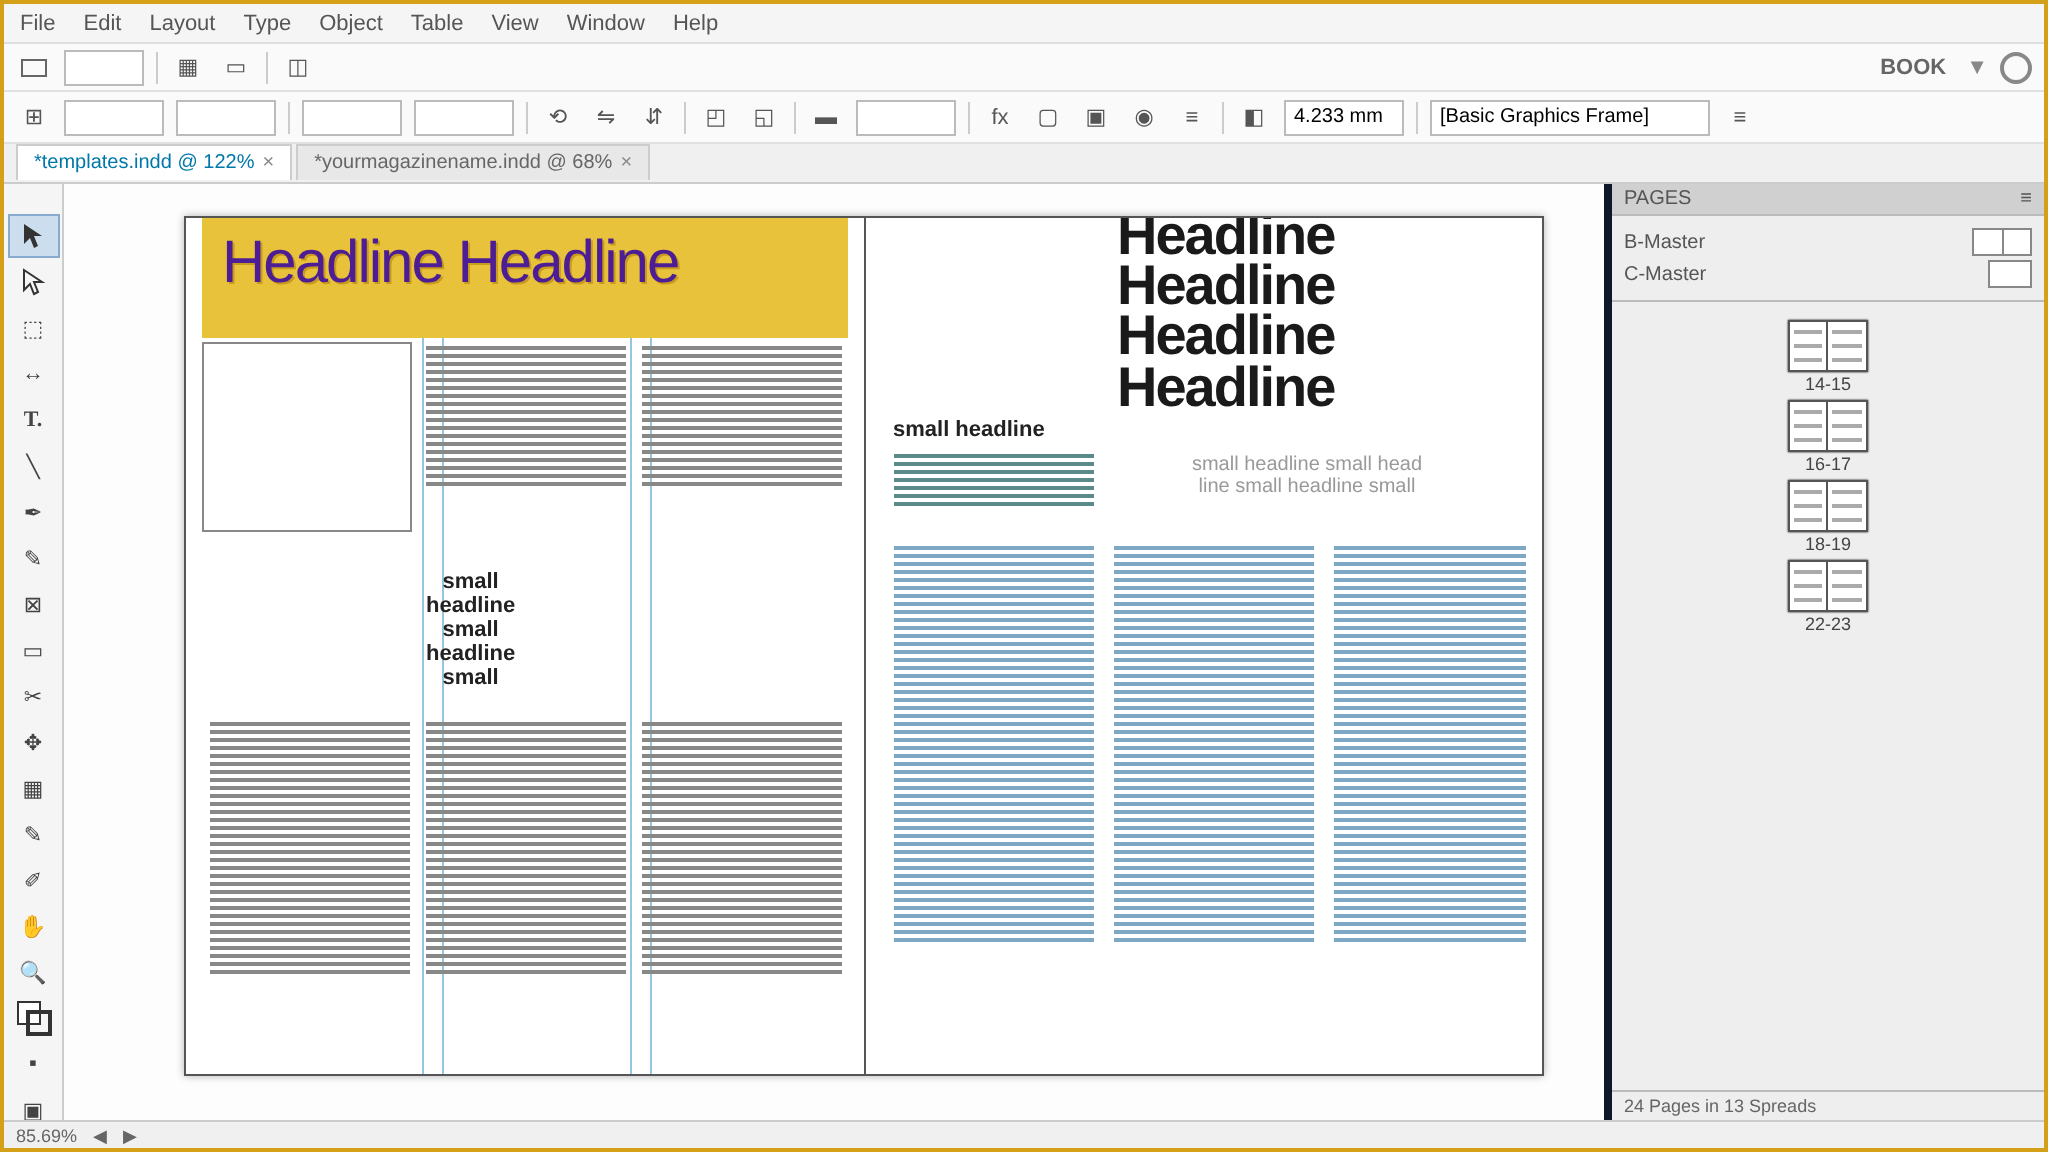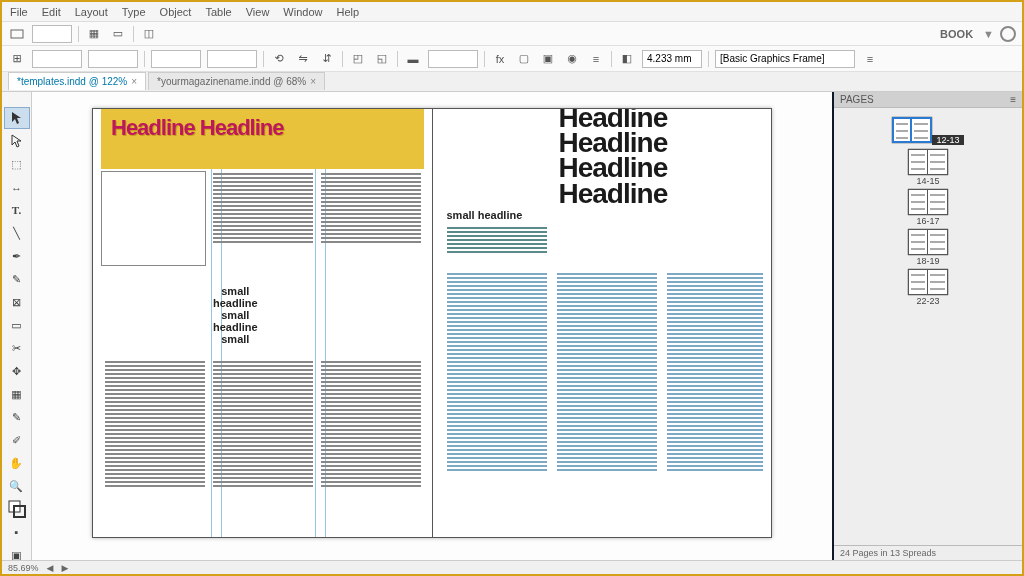--- a/index.html
+++ b/index.html
@@ -22,31 +22,31 @@
   .ruler-h { position: absolute; top: 90px; left: 30px; right: 190px; height: 14px; background: #f8f8f8; border-bottom: 1px solid #ccc; display: flex; overflow: hidden; }
   .ruler-h .tick { flex: 0 0 50px; border-left: 1px solid #aaa; font-size: 8px; color: #666; padding-left: 2px; position: relative; }
   .toolbox { width: 30px; background: #f5f5f5; border-right: 1px solid #ccc; padding-top: 14px; }
   .tool { width: 26px; height: 22px; margin: 1px auto; display: flex; align-items: center; justify-content: center; color: #444; cursor: pointer; }
   .tool.sel { background: #cde; border: 1px solid #8ac; }
   .canvas-area { flex: 1; background: #fdfdfd; position: relative; overflow: hidden; padding-top: 14px; }
   .spread { position: absolute; top: 16px; left: 60px; width: 680px; height: 430px; display: flex; box-shadow: 0 0 4px rgba(0,0,0,0.3); }
   .page { flex: 1; background: #fff; border: 1px solid #555; position: relative; overflow: hidden; }
   .page + .page { border-left: none; }
   .hero { position: absolute; top: 0; left: 8px; right: 8px; height: 60px; background: #e8c23a; padding: 6px 10px; }
-  .hero-txt { color: #be185d; font-weight: 700; font-size: 22px; text-shadow: 1px 1px 0 #c89b1f; letter-spacing: -1px; }
+  .hero-txt { color: #4c1d95; font-weight: 400; font-size: 30px; text-shadow: 1px 1px 0 #c89b1f; letter-spacing: -1px; }
   .imgbox { position: absolute; top: 62px; left: 8px; width: 105px; height: 95px; border: 1px solid #888; background: #fff; }
   .txtcol { position: absolute; text-align: center; }
   .lines { display: flex; flex-direction: column; gap: 2px; }
   .lines .ln { height: 2px; background: #888; }
   .lines.blue .ln { background: #7da9c4; }
   .lines.teal .ln { background: #5a8a8a; }
   .small-hl { font-weight: 900; font-size: 11px; line-height: 1.1; color: #222; }
   .big-hl { font-family: 'Arial Black', sans-serif; font-weight: 900; font-size: 28px; line-height: 0.9; letter-spacing: -1px; color: #1a1a1a; }
   .sub-lorem { font-size: 10px; color: #999; line-height: 1.1; }
-  .panels { width: 190px; background: #eee; border-left: 2px solid #0f172a; display: flex; flex-direction: column; }
+  .panels { width: 220px; background: #eee; border-left: 4px solid #0f172a; display: flex; flex-direction: column; }
   .panel-title { background: #d0d0d0; padding: 2px 6px; font-size: 10px; color: #555; border-bottom: 1px solid #bbb; display: flex; justify-content: space-between; }
   .masters { padding: 4px 6px; border-bottom: 1px solid #bbb; }
   .master-row { display: flex; justify-content: space-between; align-items: center; margin: 2px 0; font-size: 10px; color: #555; }
   .master-thumb { width: 22px; height: 14px; border: 1px solid #888; background: #fff; }
   .master-thumb.dbl { width: 30px; display: flex; }
   .master-thumb.dbl div { flex: 1; border-right: 1px solid #888; }
   .master-thumb.dbl div:last-child { border: none; }
   .pages-scroll { flex: 1; overflow-y: auto; padding: 6px; text-align: center; }
   .spread-thumb { display: inline-flex; margin: 3px auto; box-shadow: 0 0 1px #000; }
   .spread-thumb .pth { width: 20px; height: 26px; background: #fff; border: 1px solid #555; position: relative; }
@@ -354,20 +354,24 @@
       <div class="page">
         <div class="txtcol" style="top:-4px;left:126px">
           <div class="big-hl">Headline</div>
           <div class="big-hl">Headline</div>
           <div class="big-hl">Headline</div>
           <div class="big-hl">Headline</div>
         </div>
         <div class="txtcol" style="top:100px;left:14px">
           <div class="small-hl">small headline</div>
         </div>
+        <div class="txtcol" style="top:118px;left:126px;width:190px">
+          <div class="sub-lorem" style="white-space:pre">small headline small head
+line small headline small</div>
+        </div>
         <div class="txtcol lines teal" style="top:118px;left:14px;width:100px;height:38px">
             <div class="ln"></div>
             <div class="ln"></div>
             <div class="ln"></div>
             <div class="ln"></div>
             <div class="ln"></div>
             <div class="ln"></div>
             <div class="ln"></div>
           </div>
         <div class="txtcol lines blue" style="top:164px;left:14px;width:100px;height:250px">
@@ -528,33 +532,34 @@
           </div>
       </div>
     </div>
   </div>
 
   <div class="panels">
     <div class="panel-title">
       <span>PAGES</span>
       <span>≡</span>
     </div>
+    <div class="masters">
+      <div class="master-row">
+        <span>B-Master</span>
+        <div class="master-thumb dbl">
+            <div></div>
+            <div></div>
+          </div>
+      </div>
+      <div class="master-row">
+        <span>C-Master</span>
+        <div class="master-thumb"></div>
+      </div>
+    </div>
     <div class="pages-scroll" id="pages-list">
-        <div><div class="spread-thumb">
-            <div class="pth sel">
-              <div class="bar" style="top: 4px;"></div>
-              <div class="bar" style="top: 11px;"></div>
-              <div class="bar" style="top: 18px;"></div>
-            </div>
-            <div class="pth sel">
-              <div class="bar" style="top: 4px;"></div>
-              <div class="bar" style="top: 11px;"></div>
-              <div class="bar" style="top: 18px;"></div>
-            </div>
-          </div><div class="sp-label sel">12-13</div></div>
         <div><div class="spread-thumb">
             <div class="pth">
               <div class="bar" style="top: 4px;"></div>
               <div class="bar" style="top: 11px;"></div>
               <div class="bar" style="top: 18px;"></div>
             </div>
             <div class="pth">
               <div class="bar" style="top: 4px;"></div>
               <div class="bar" style="top: 11px;"></div>
               <div class="bar" style="top: 18px;"></div>

